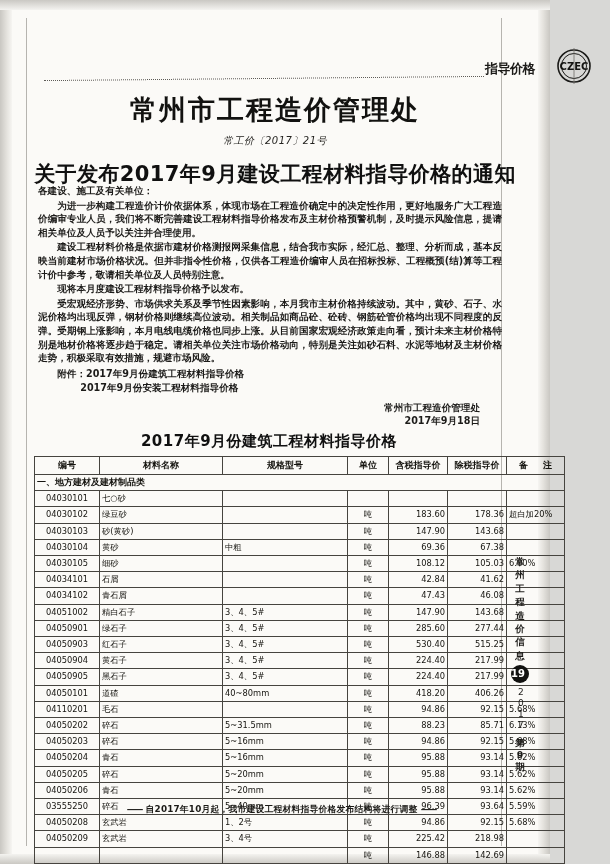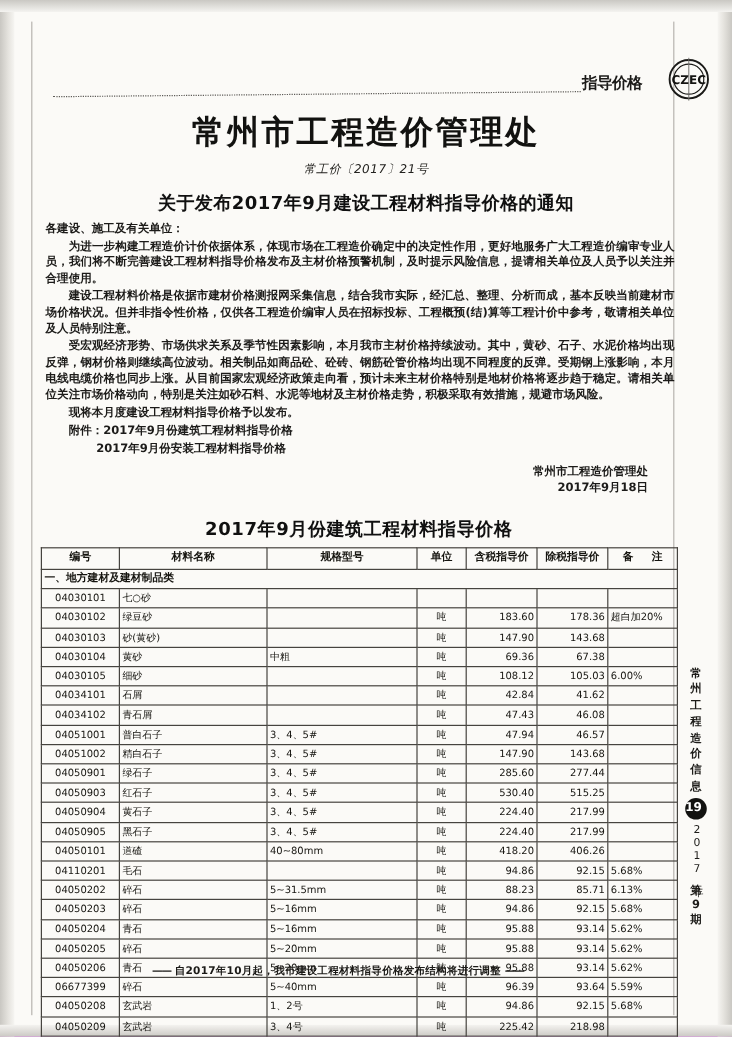--- a/index.html
+++ b/index.html
@@ -4,22 +4,22 @@
 <style>
   html,body{margin:0;padding:0;}
   body{
     width:610px;height:864px;
     background:#d8d8d6;
     font-family:"DejaVu Sans","Liberation Sans",sans-serif;
     overflow:hidden;
   }
   .page{
     position:relative;
-    width:610px;height:864px;
-    background:#d946ef;
+    width:550px;height:864px;
+    background:#ffffff;
     box-sizing:border-box;
   }
   
   .paper{
     position:absolute;left:10px;top:8px;right:10px;bottom:8px;
     background:#fbfaf7;
     box-shadow:0 0 0 1px #cfcdc8 inset;
   }
   .edge-left{
     position:absolute;left:0;top:0;width:12px;height:864px;
@@ -64,21 +64,21 @@
     text-align:center;
     font-size:27px;font-weight:bold;color:#121210;
     letter-spacing:2px;
   }
   .doc-no{
     position:absolute;left:0;right:0;top:134px;
     text-align:center;font-size:10px;color:#23221f;letter-spacing:0.5px;font-style:italic;
   }
   .notice-title{
     position:absolute;left:0;right:0;top:160px;
-    text-align:center;font-size:15px;font-weight:bold;color:#101010;
+    text-align:center;font-size:21px;font-weight:bold;color:#101010;
     letter-spacing:0.4px;
   }
   
   .body-text{
     position:absolute;left:38px;right:48px;top:184px;
     font-size:9.6px;line-height:13.6px;color:#1c1b19;
     text-align:justify;
     font-weight:bold;
   }
   .body-text p{margin:0 0 1px 0;}
@@ -178,22 +178,22 @@
   </div>
 
   <div class="doc-title">常州市工程造价管理处</div>
   <div class="doc-no">常工价〔2017〕21号</div>
   <div class="notice-title">关于发布2017年9月建设工程材料指导价格的通知</div>
 
   <div class="body-text">
     <p>各建设、施工及有关单位：</p>
     <p class="indent">为进一步构建工程造价计价依据体系，体现市场在工程造价确定中的决定性作用，更好地服务广大工程造价编审专业人员，我们将不断完善建设工程材料指导价格发布及主材价格预警机制，及时提示风险信息，提请相关单位及人员予以关注并合理使用。</p>
     <p class="indent">建设工程材料价格是依据市建材价格测报网采集信息，结合我市实际，经汇总、整理、分析而成，基本反映当前建材市场价格状况。但并非指令性价格，仅供各工程造价编审人员在招标投标、工程概预(结)算等工程计价中参考，敬请相关单位及人员特别注意。</p>
+    <p class="indent">现将本月度建设工程材料指导价格予以发布。</p>
     <p class="indent para-strong">受宏观经济形势、市场供求关系及季节性因素影响，本月我市主材价格持续波动。其中，黄砂、石子、水泥价格均出现反弹，钢材价格则继续高位波动。相关制品如商品砼、砼砖、钢筋砼管价格均出现不同程度的反弹。受期钢上涨影响，本月电线电缆价格也同步上涨。从目前国家宏观经济政策走向看，预计未来主材价格特别是地材价格将逐步趋于稳定。请相关单位关注市场价格动向，特别是关注如砂石料、水泥等地材及主材价格走势，积极采取有效措施，规避市场风险。</p>
-    <p class="indent">现将本月度建设工程材料指导价格予以发布。</p>
     <div class="attach">
       <p class="ln">附件：2017年9月份建筑工程材料指导价格</p>
       <p class="ln2">2017年9月份安装工程材料指导价格</p>
     </div>
     <div class="signoff">
       <div>常州市工程造价管理处</div>
       <div>2017年9月18日</div>
     </div>
   </div>
 
@@ -273,29 +273,20 @@
           <tr>
             <td class="c-code">04034102</td>
             <td class="c-name">青石屑</td>
             <td class="c-spec"></td>
             <td class="c-unit">吨</td>
             <td class="c-p1">47.43</td>
             <td class="c-p2">46.08</td>
             <td class="c-note"></td>
           </tr>
           <tr>
-            <td class="c-code">04051001</td>
-            <td class="c-name">普白石子</td>
-            <td class="c-spec">3、4、5#</td>
-            <td class="c-unit">吨</td>
-            <td class="c-p1">47.94</td>
-            <td class="c-p2">46.57</td>
-            <td class="c-note"></td>
-          </tr>
-          <tr>
             <td class="c-code">04051002</td>
             <td class="c-name">精白石子</td>
             <td class="c-spec">3、4、5#</td>
             <td class="c-unit">吨</td>
             <td class="c-p1">147.90</td>
             <td class="c-p2">143.68</td>
             <td class="c-note"></td>
           </tr>
           <tr>
             <td class="c-code">04050901</td>
@@ -390,21 +381,21 @@
           <tr>
             <td class="c-code">04050206</td>
             <td class="c-name">青石</td>
             <td class="c-spec">5~20mm</td>
             <td class="c-unit">吨</td>
             <td class="c-p1">95.88</td>
             <td class="c-p2">93.14</td>
             <td class="c-note">5.62%</td>
           </tr>
           <tr>
-            <td class="c-code">06677399</td>
+            <td class="c-code">03555250</td>
             <td class="c-name">碎石</td>
             <td class="c-spec">5~40mm</td>
             <td class="c-unit">吨</td>
             <td class="c-p1">96.39</td>
             <td class="c-p2">93.64</td>
             <td class="c-note">5.59%</td>
           </tr>
           <tr>
             <td class="c-code">04050208</td>
             <td class="c-name">玄武岩</td>

